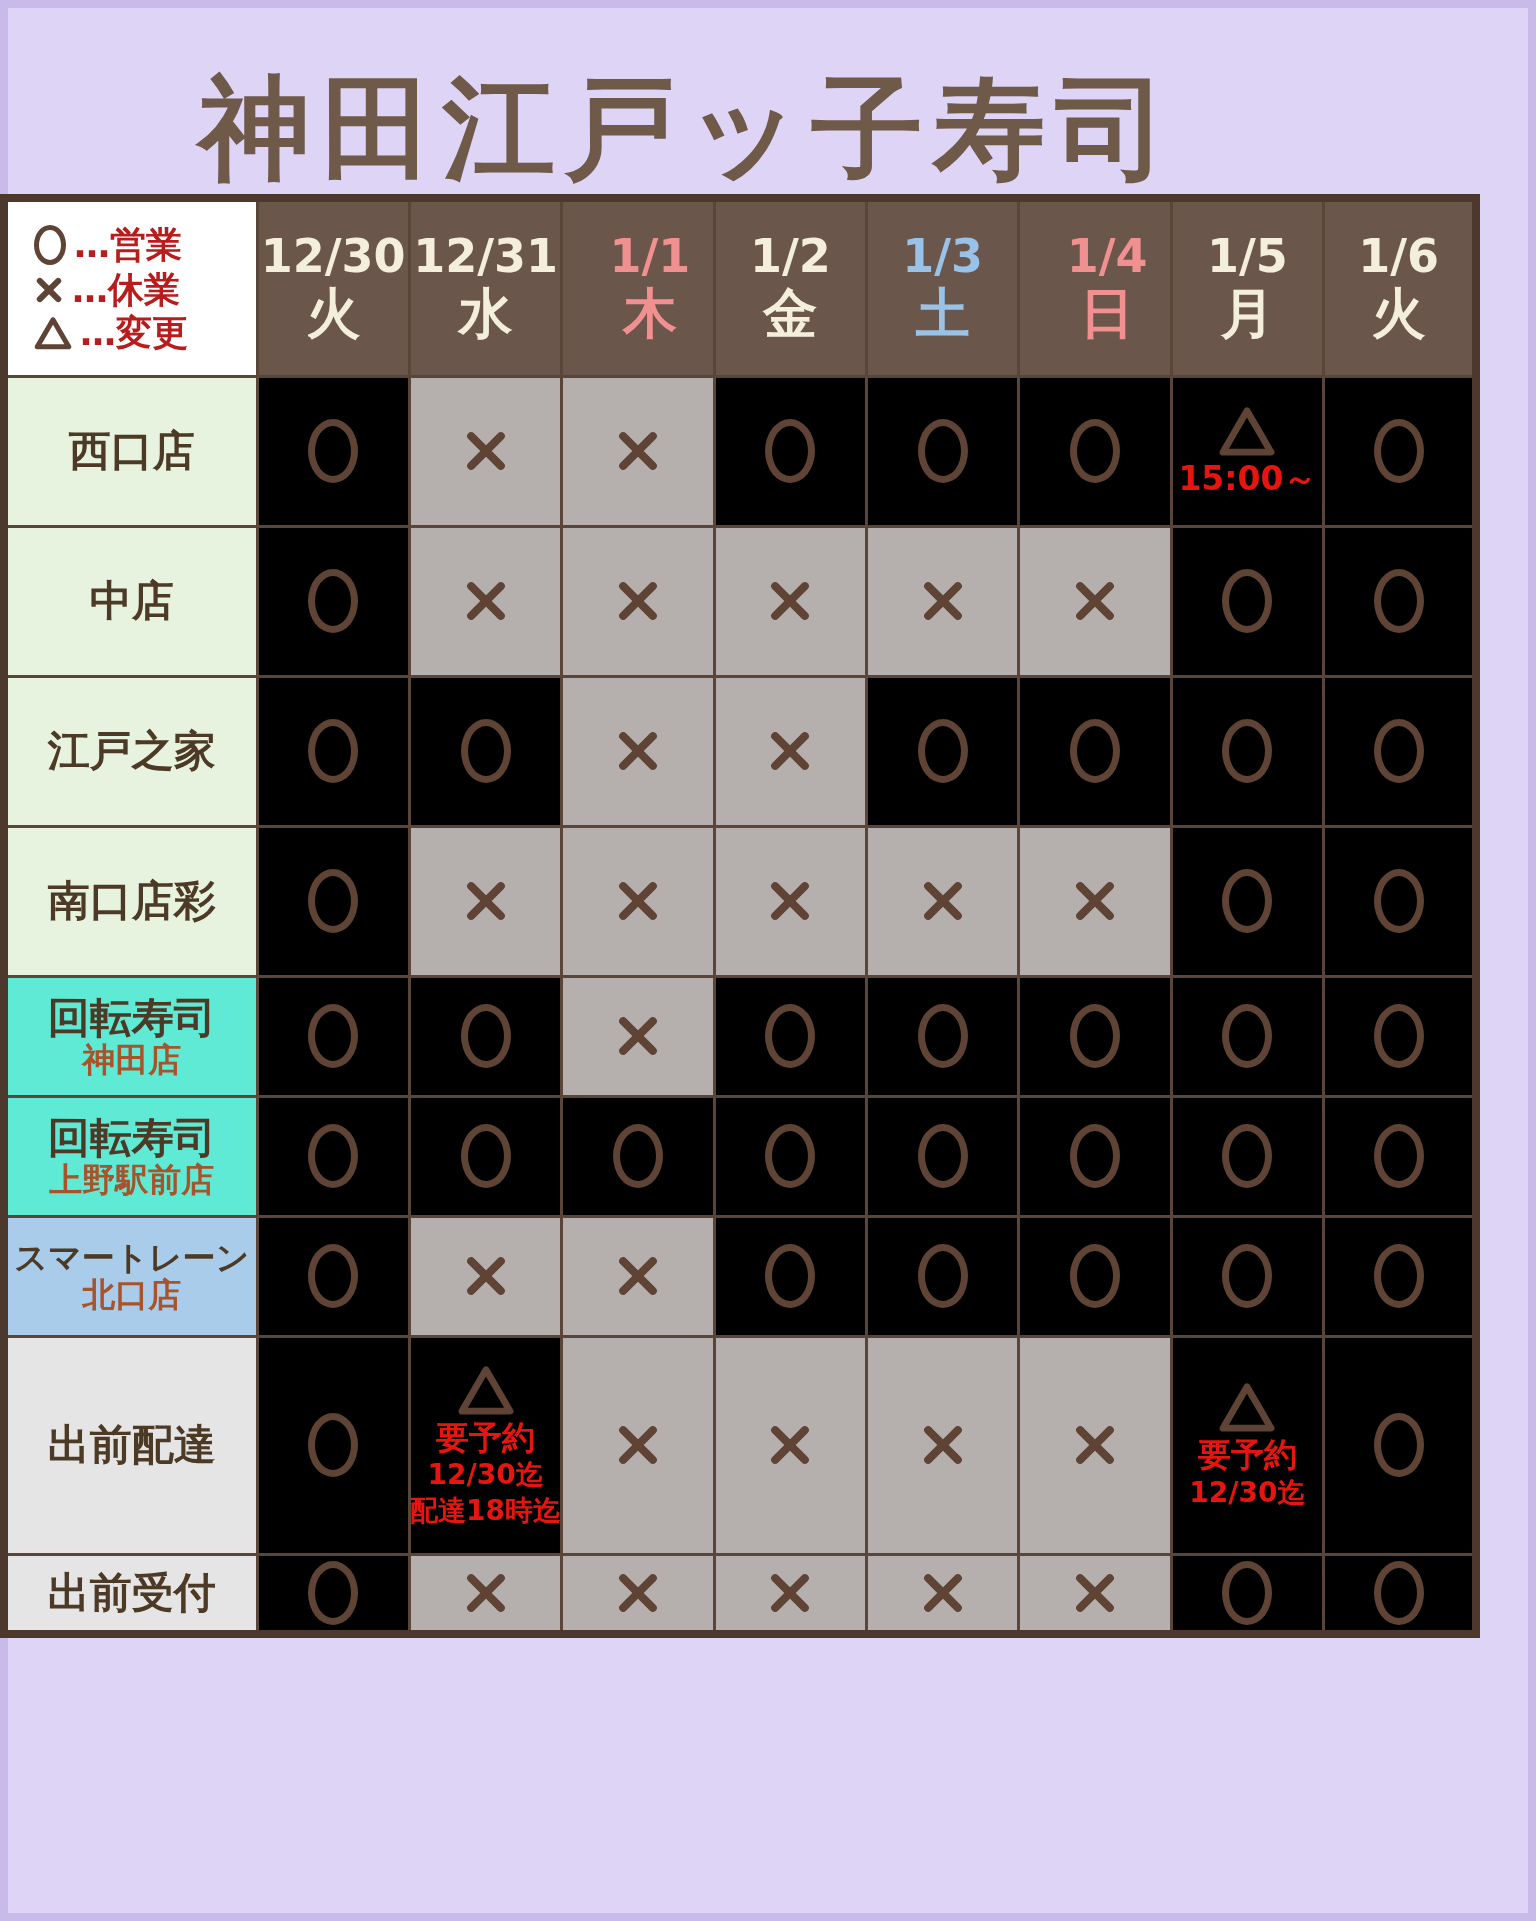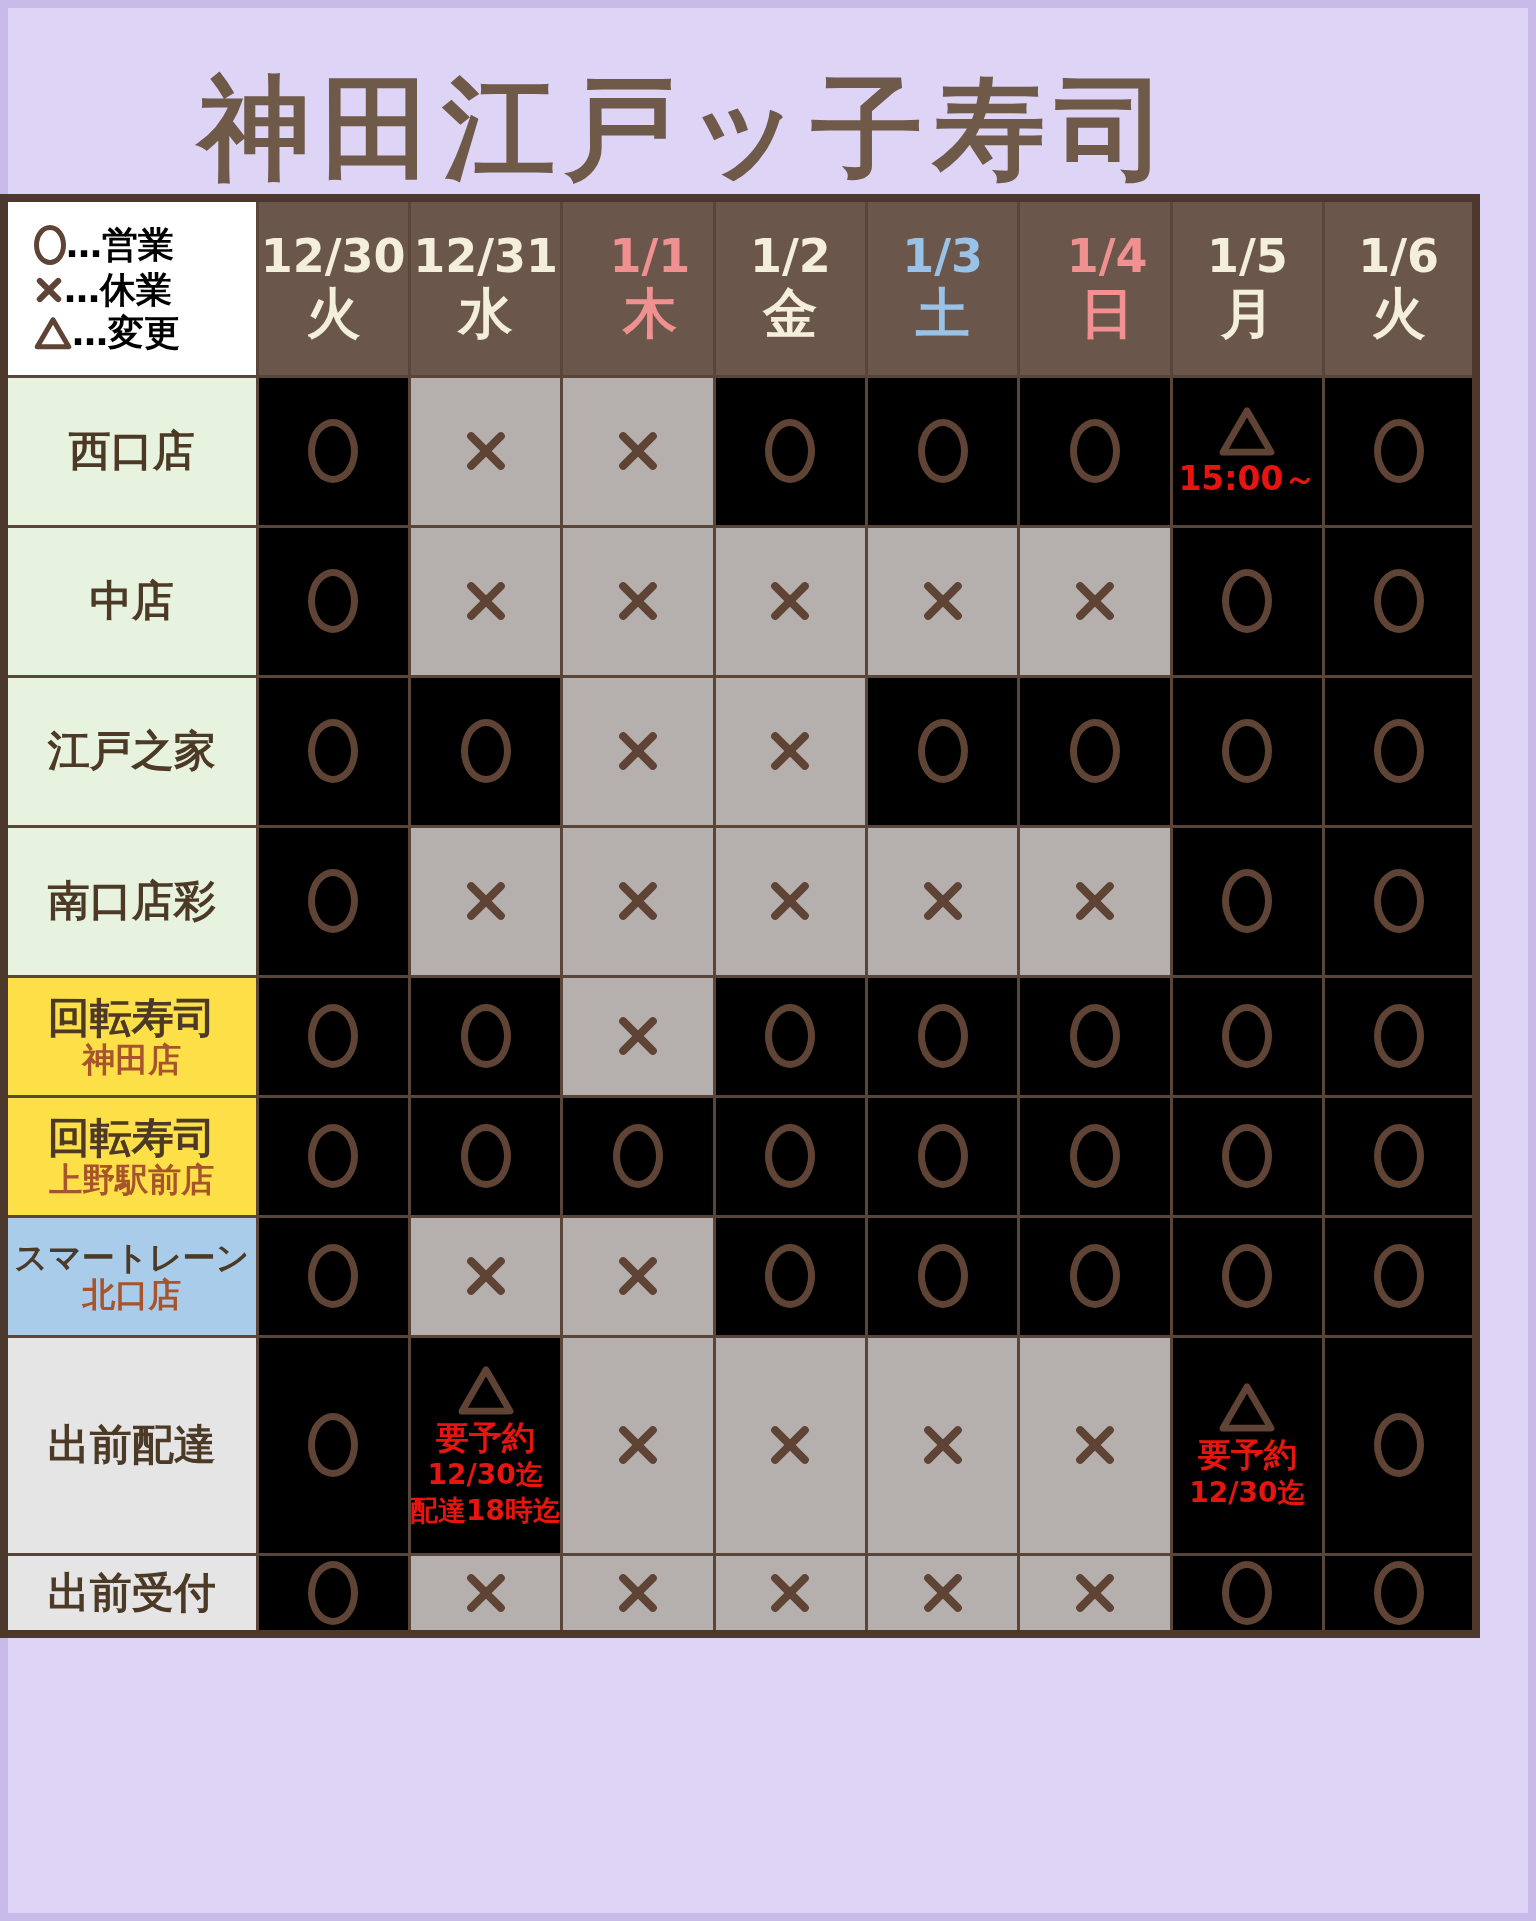--- a/index.html
+++ b/index.html
@@ -44,31 +44,31 @@
   thead tr{height:178px;}
   tbody tr:nth-child(-n+4){height:150px;}
   tbody tr:nth-child(n+5){height:120px;}
   tbody tr:nth-child(8){height:218px;}
   tbody tr:nth-child(9){height:80px;}
 
   
   thead th{background:#6a564a;}
   thead th.legend{background:#ffffff;}
   .leg{display:flex;flex-direction:column;gap:6px;align-items:flex-start;padding-left:26px;}
-  .leg-line{display:flex;align-items:center;font-size:36px;font-weight:bold;color:#000000;line-height:1.05;}
+  .leg-line{display:flex;align-items:center;gap:8px;font-size:36px;font-weight:bold;color:#b91c1c;line-height:1.05;}
   .date{font-size:46px;font-weight:bold;line-height:1.15;}
   .wd{font-size:54px;font-weight:bold;line-height:1.2;}
   .c-cream{color:#f4eedd;}
   .c-pink{color:#f09090;margin-left:24px;}
   .c-blue{color:#99c2e8;}
 
   
   th.rowlabel{padding:2px;}
   .bg-green{background:#e7f3df;}
-  .bg-orange{background:#fde047;}
+  .bg-orange{background:#5eead4;}
   .bg-blue{background:#a8cce9;}
   .bg-pinkrow{background:#e5e5e5;}
   .rl1{font-size:42px;font-weight:900;color:#4c3a26;line-height:1.15;}
   .rl1-sm{font-size:33px;}
   .rl2{font-size:33px;font-weight:900;color:#a7532c;line-height:1.1;}
 
   
   td.bg-white{background:#000000;}
   td.bg-gray{background:#b5b0ad;}
   .cellbox{display:flex;flex-direction:column;align-items:center;justify-content:center;gap:3px;}

